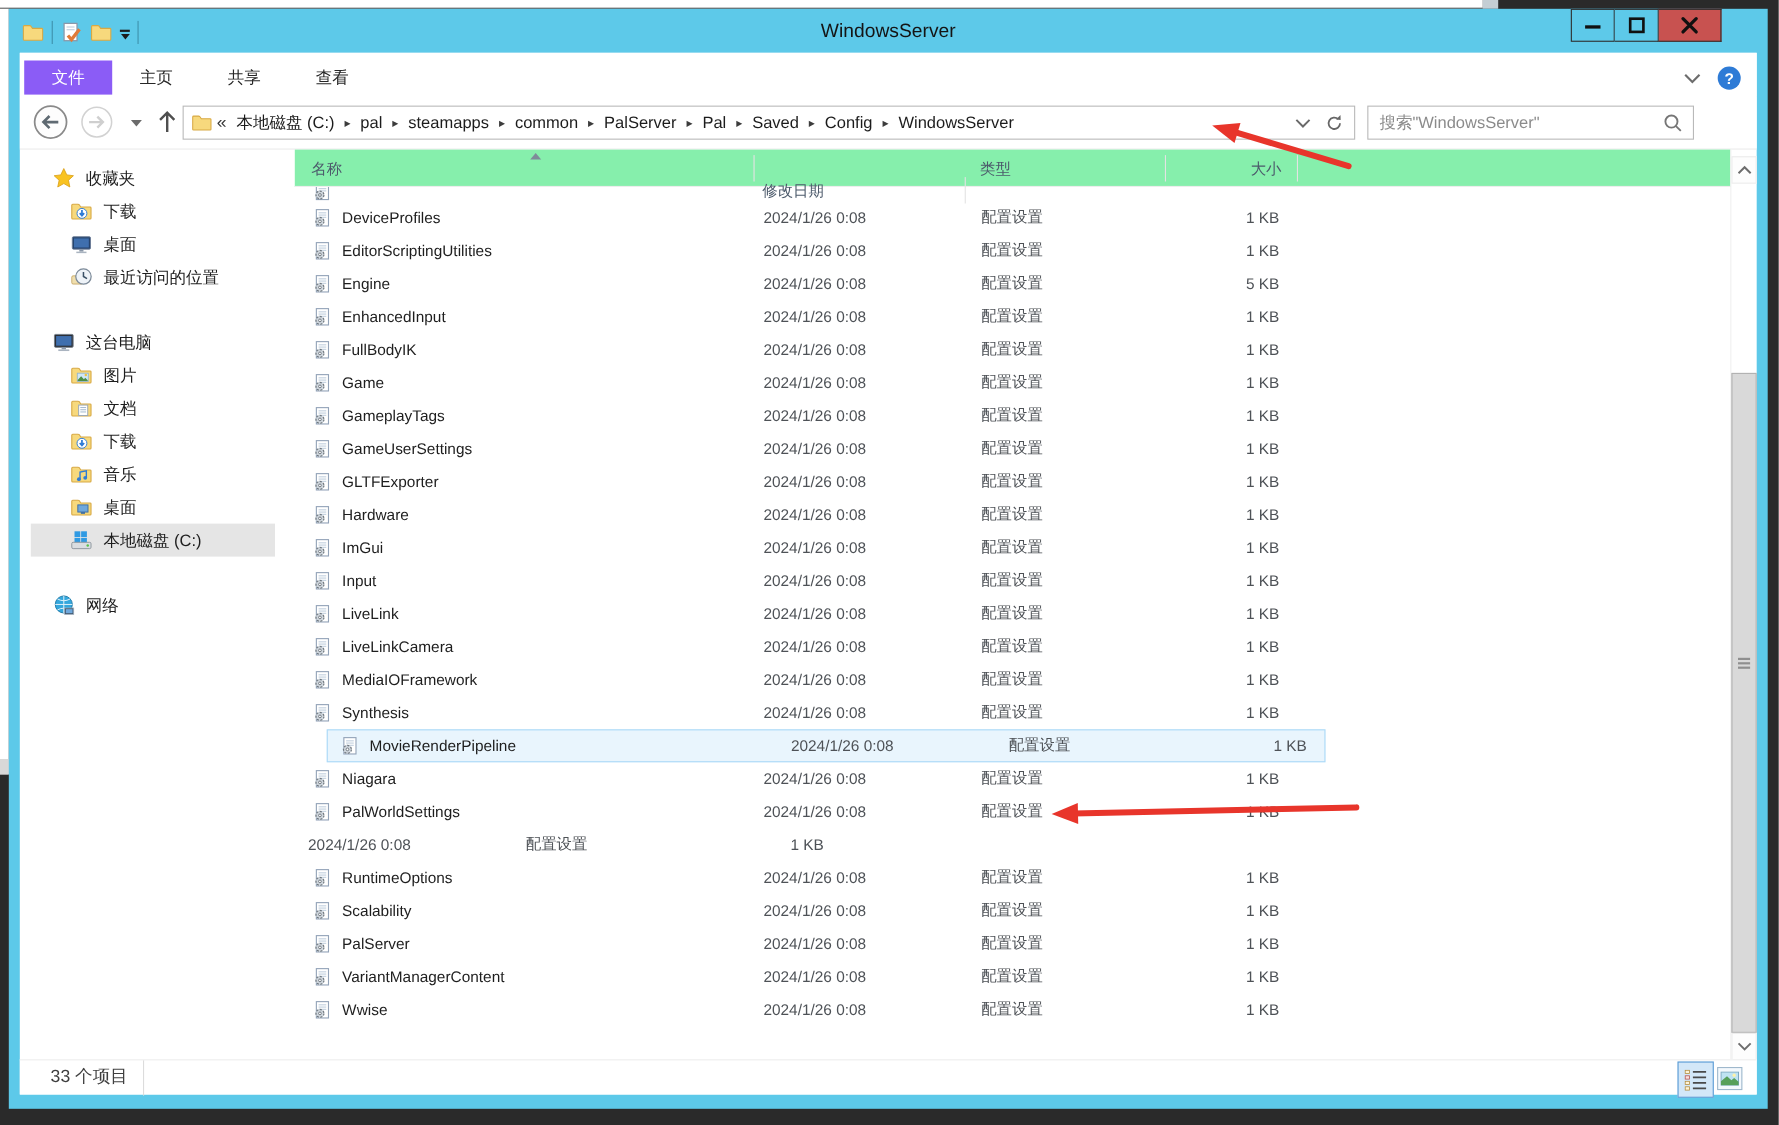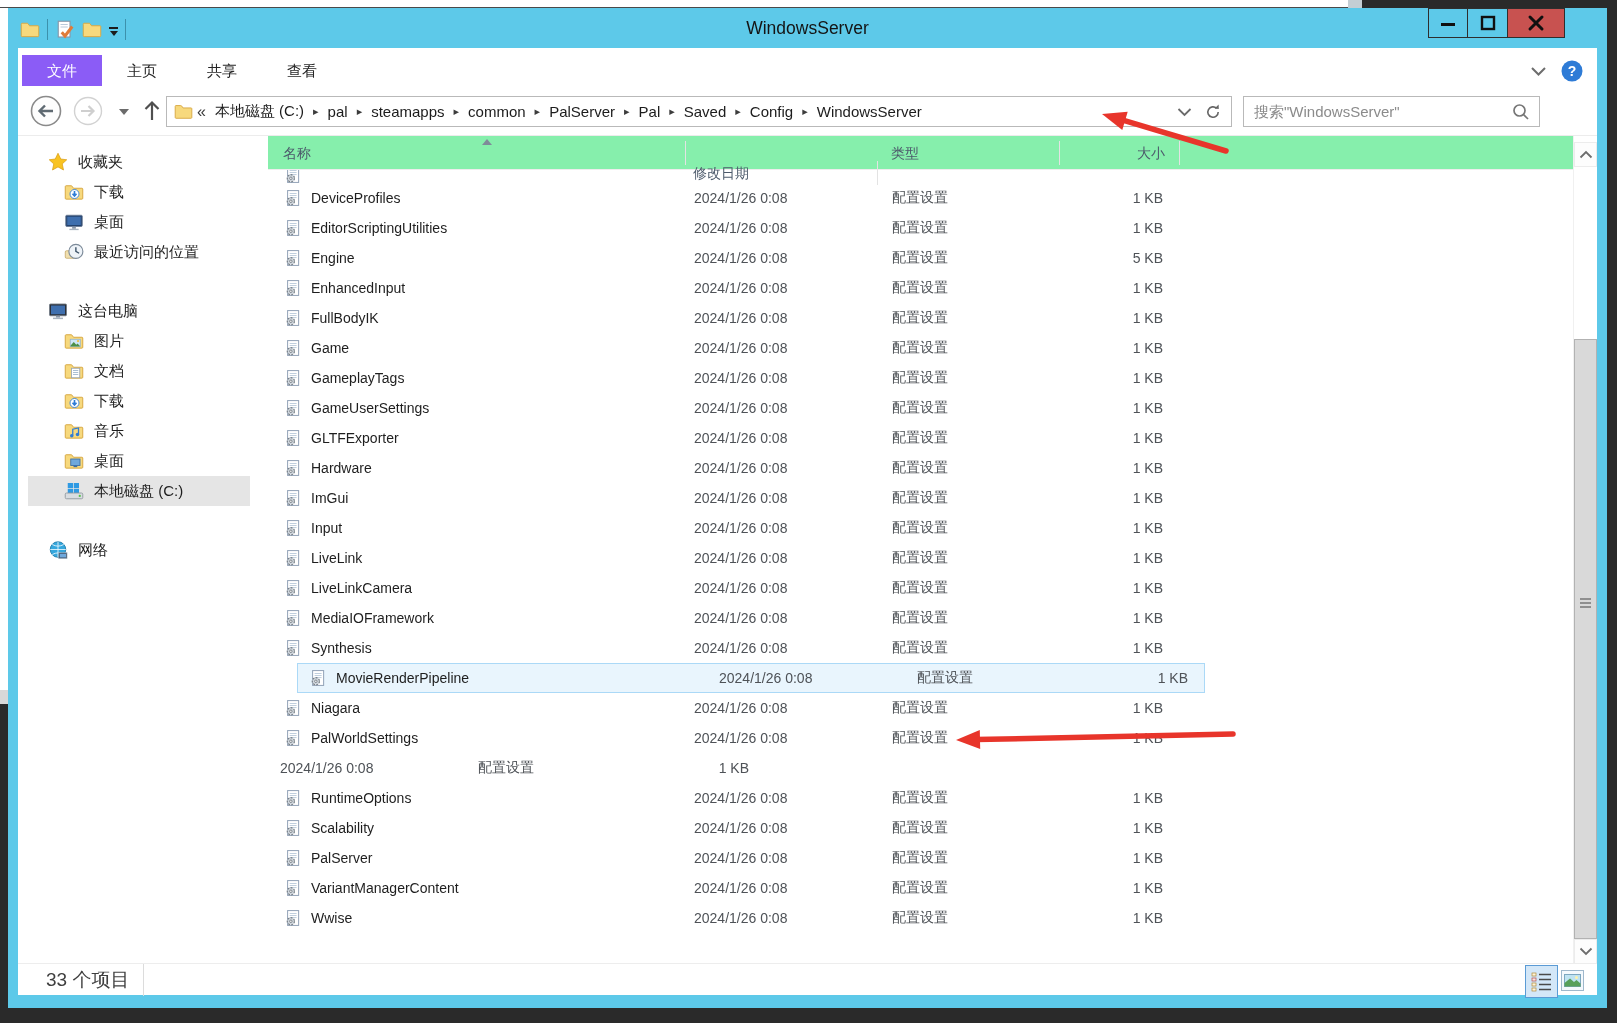--- a/index.html
+++ b/index.html
@@ -86,21 +86,21 @@
   .vscroll{width:24px;flex:0 0 24px;position:relative;border-left:1px solid #f0f0f0;box-sizing:border-box;}
   .sbtn{position:absolute;left:0;width:23px;height:25px;background:#fdfdfd;border:1px solid #ececec;box-sizing:border-box;display:flex;align-items:center;justify-content:center;}
   .sbtn.up{top:6px;}
   .sbtn.down{top:803px;}
   .sthumb{position:absolute;left:0;top:203px;width:23px;height:600px;background:#d9d9d9;border:1px solid #b2b2b2;box-sizing:border-box;}
   .grip{position:absolute;left:5px;top:258px;width:11px;}
   .grip div{height:2px;background:#8f8f8f;margin-bottom:2px;}
 
   
   .statusbar{position:absolute;left:0;right:0;bottom:0;height:32px;border-top:1px solid #ededed;box-sizing:border-box;background:#fff;}
-  .status-count{position:absolute;left:28px;top:0;height:32px;line-height:32px;font-size:19px;color:#3f3f3f;padding-right:14px;border-right:1px solid #dcdcdc;}
+  .status-count{position:absolute;left:28px;top:0;height:32px;line-height:32px;font-size:16px;color:#3f3f3f;padding-right:14px;border-right:1px solid #dcdcdc;}
   .viewbtn{position:absolute;box-sizing:border-box;display:flex;align-items:center;justify-content:center;}
   .viewbtn.details{right:39px;top:1px;width:33px;height:33px;background:#d3e7f8;border:1px solid #5b9bd5;}
   .viewbtn.thumbs{right:13px;top:6px;width:23px;height:21px;background:#f4f9fd;border:1px solid #9fb8cc;}
 
   
   #overlay{position:absolute;left:0;top:0;width:1617px;height:1023px;pointer-events:none;z-index:99;}
 </style>
 </head>
 <body>
 

